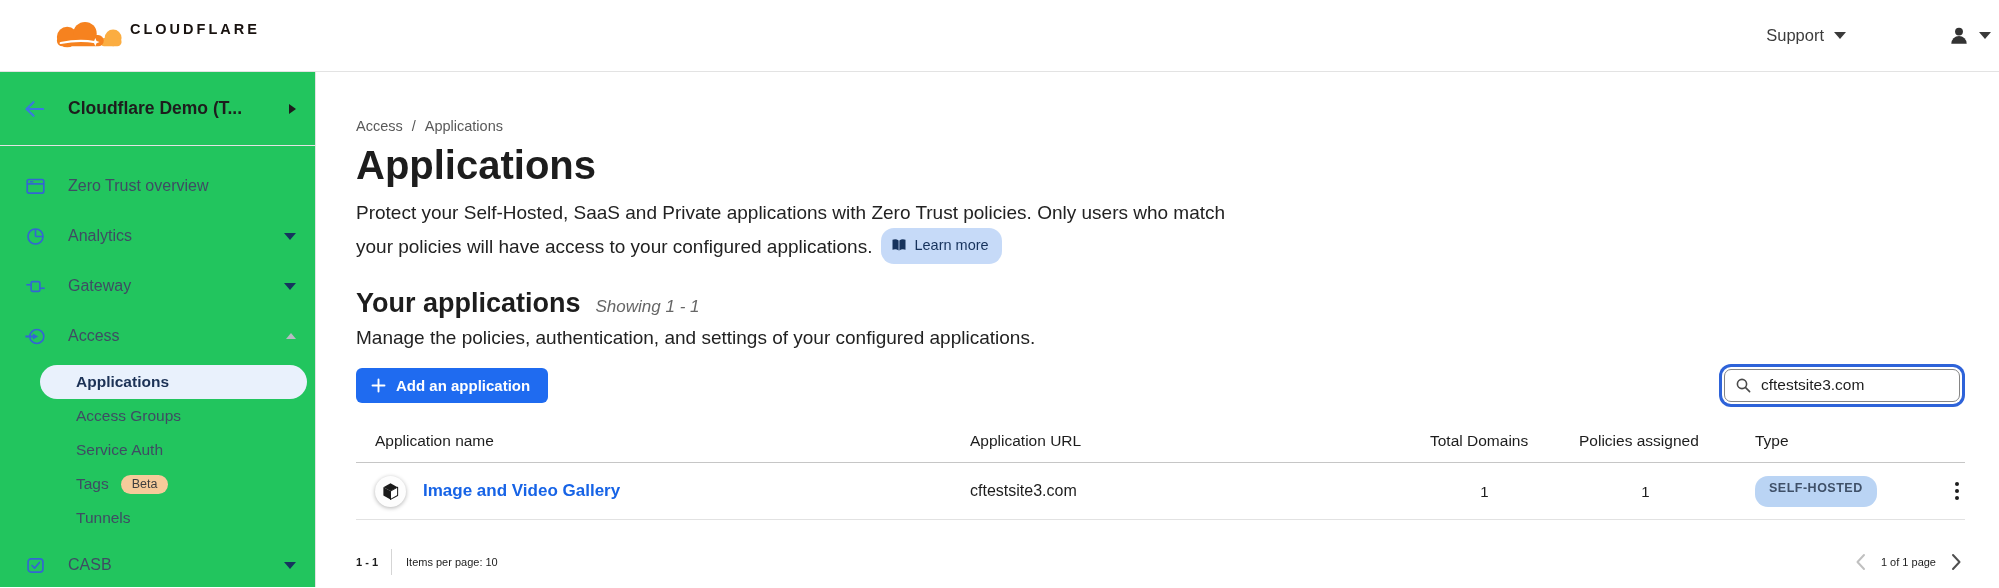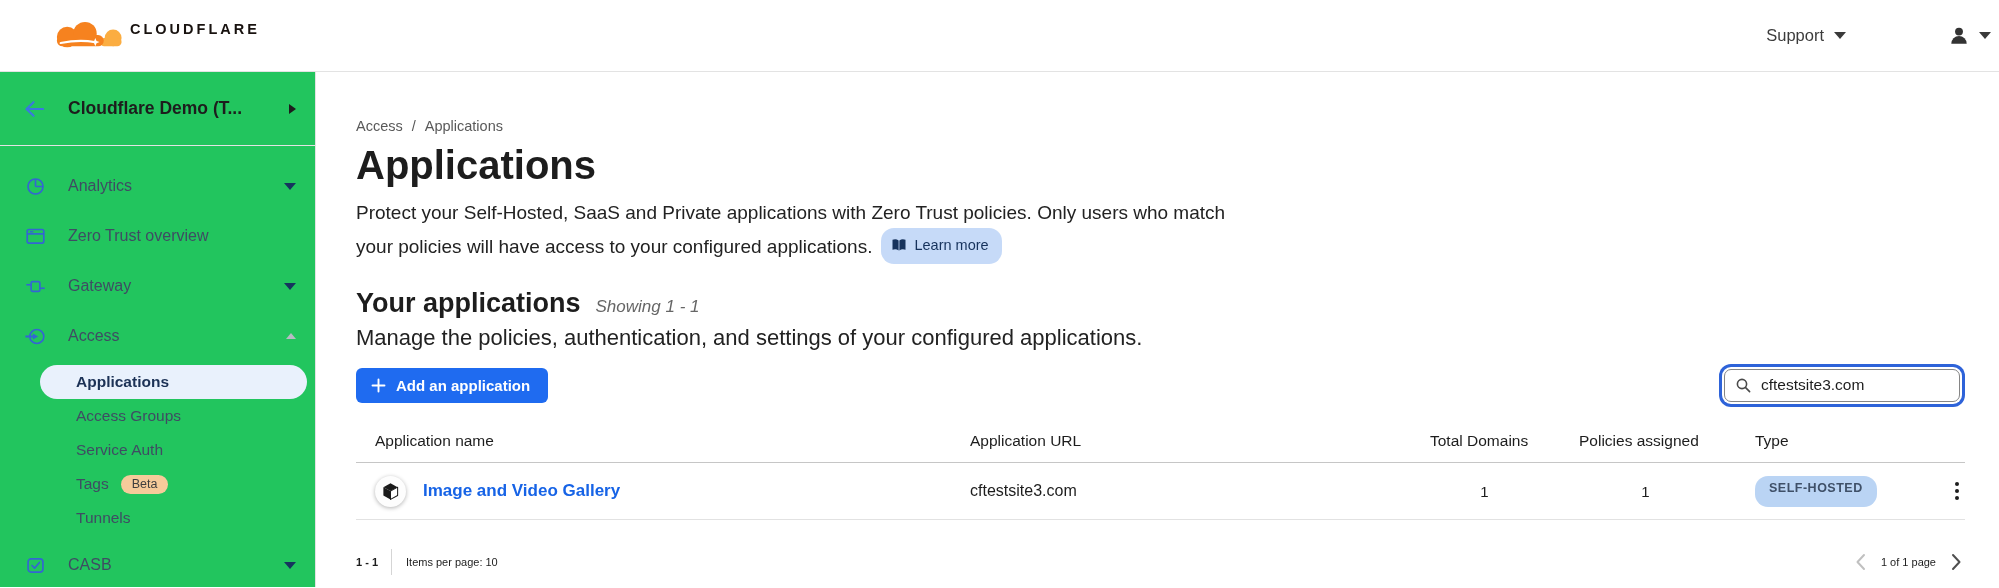--- a/index.html
+++ b/index.html
@@ -50,21 +50,21 @@
   .breadcrumb { height:18px; display:flex; align-items:center; gap:9px; font-size:14.5px; color:#595959; }
   .crumb-link { cursor:pointer; }
   h1.page-title { margin-top:7px; font-size:40px; line-height:46px; font-weight:700; color:#1d1d1d; }
   .page-desc { margin-top:10px; max-width:884px; font-size:19px; line-height:29.5px; color:#222; }
   .learn-more { display:inline-flex; align-items:center; gap:7px; vertical-align:baseline;
                 background:#c6daf8; color:#16325c; font-size:14.5px; padding:3px 13px 4px 10px;
                 border-radius:13px; margin-left:9px; cursor:pointer; white-space:nowrap; }
   .h2row { margin-top:24px; display:flex; align-items:baseline; height:32px; }
   .h2row h2 { font-size:27px; font-weight:700; color:#1d1d1d; }
   .showing { margin-left:15px; font-size:17px; font-style:italic; color:#666; }
-  .section-sub { margin-top:6px; font-size:22px; line-height:24px; color:#222; }
+  .section-sub { margin-top:6px; font-size:19px; line-height:24px; color:#222; }
 
   .controls { margin-top:17px; display:flex; align-items:center; justify-content:space-between; height:36px; }
   .add-btn { display:inline-flex; align-items:center; gap:10px; height:35px; padding:0 18px 0 15px;
              background:#1f6bf0; color:#fff; font-size:15px; font-weight:600; border:none;
              border-radius:6px; cursor:pointer; font-family:inherit; }
   .search { position:relative; margin-right:5px; }
   .search input { width:236px; height:33px; border:1px solid #858585; border-radius:7px;
                   padding:0 10px 0 36px; font-size:15.5px; color:#1d1d1d; font-family:inherit;
                   box-shadow:0 0 0 2px #fff, 0 0 0 5px #2e63d9; outline:none; }
   .search .mag { position:absolute; left:11px; top:8px; }
@@ -138,34 +138,34 @@
         <svg width="23" height="20" viewBox="0 0 24 20">
           <path d="M21 10 H4 M11 3 L3.6 10 L11 17" stroke="#3b76e0" stroke-width="2.3" fill="none" stroke-linecap="round" stroke-linejoin="round"></path>
         </svg>
         <span class="acct-title">Cloudflare Demo (T...</span>
         <span class="acct-expand"></span>
       </div>
 
       <nav>
         <div class="nav-item">
           <svg class="nicon" viewBox="0 0 24 24">
-            <circle cx="12" cy="12" r="8.6" fill="none" stroke="#3465d3" stroke-width="1.9"></circle>
-            <path d="M12 12 V3.4 M12 12 H20.6" stroke="#3465d3" stroke-width="1.9" fill="none"></path>
-          </svg>
-          <span class="nlabel">Analytics</span>
-          <span class="nav-caret"></span>
-        </div>
-
-        <div class="nav-item">
-          <svg class="nicon" viewBox="0 0 24 24">
             <rect x="2.5" y="4" width="19" height="15.5" rx="2" fill="none" stroke="#3465d3" stroke-width="1.9"></rect>
             <line x1="2.5" y1="9" x2="21.5" y2="9" stroke="#3465d3" stroke-width="1.9"></line>
             <line x1="5.5" y1="6.6" x2="9.5" y2="6.6" stroke="#3465d3" stroke-width="1.6"></line>
           </svg>
           <span class="nlabel">Zero Trust overview</span>
+        </div>
+
+        <div class="nav-item">
+          <svg class="nicon" viewBox="0 0 24 24">
+            <circle cx="12" cy="12" r="8.6" fill="none" stroke="#3465d3" stroke-width="1.9"></circle>
+            <path d="M12 12 V3.4 M12 12 H20.6" stroke="#3465d3" stroke-width="1.9" fill="none"></path>
+          </svg>
+          <span class="nlabel">Analytics</span>
+          <span class="nav-caret"></span>
         </div>
 
         <div class="nav-item">
           <svg class="nicon" viewBox="0 0 24 24">
             <rect x="7" y="6.5" width="10" height="11" rx="1.5" fill="none" stroke="#3465d3" stroke-width="1.9"></rect>
             <line x1="1.5" y1="10" x2="7" y2="10" stroke="#3465d3" stroke-width="1.9"></line>
             <line x1="17" y1="14" x2="22.5" y2="14" stroke="#3465d3" stroke-width="1.9"></line>
           </svg>
           <span class="nlabel">Gateway</span>
           <span class="nav-caret"></span>

